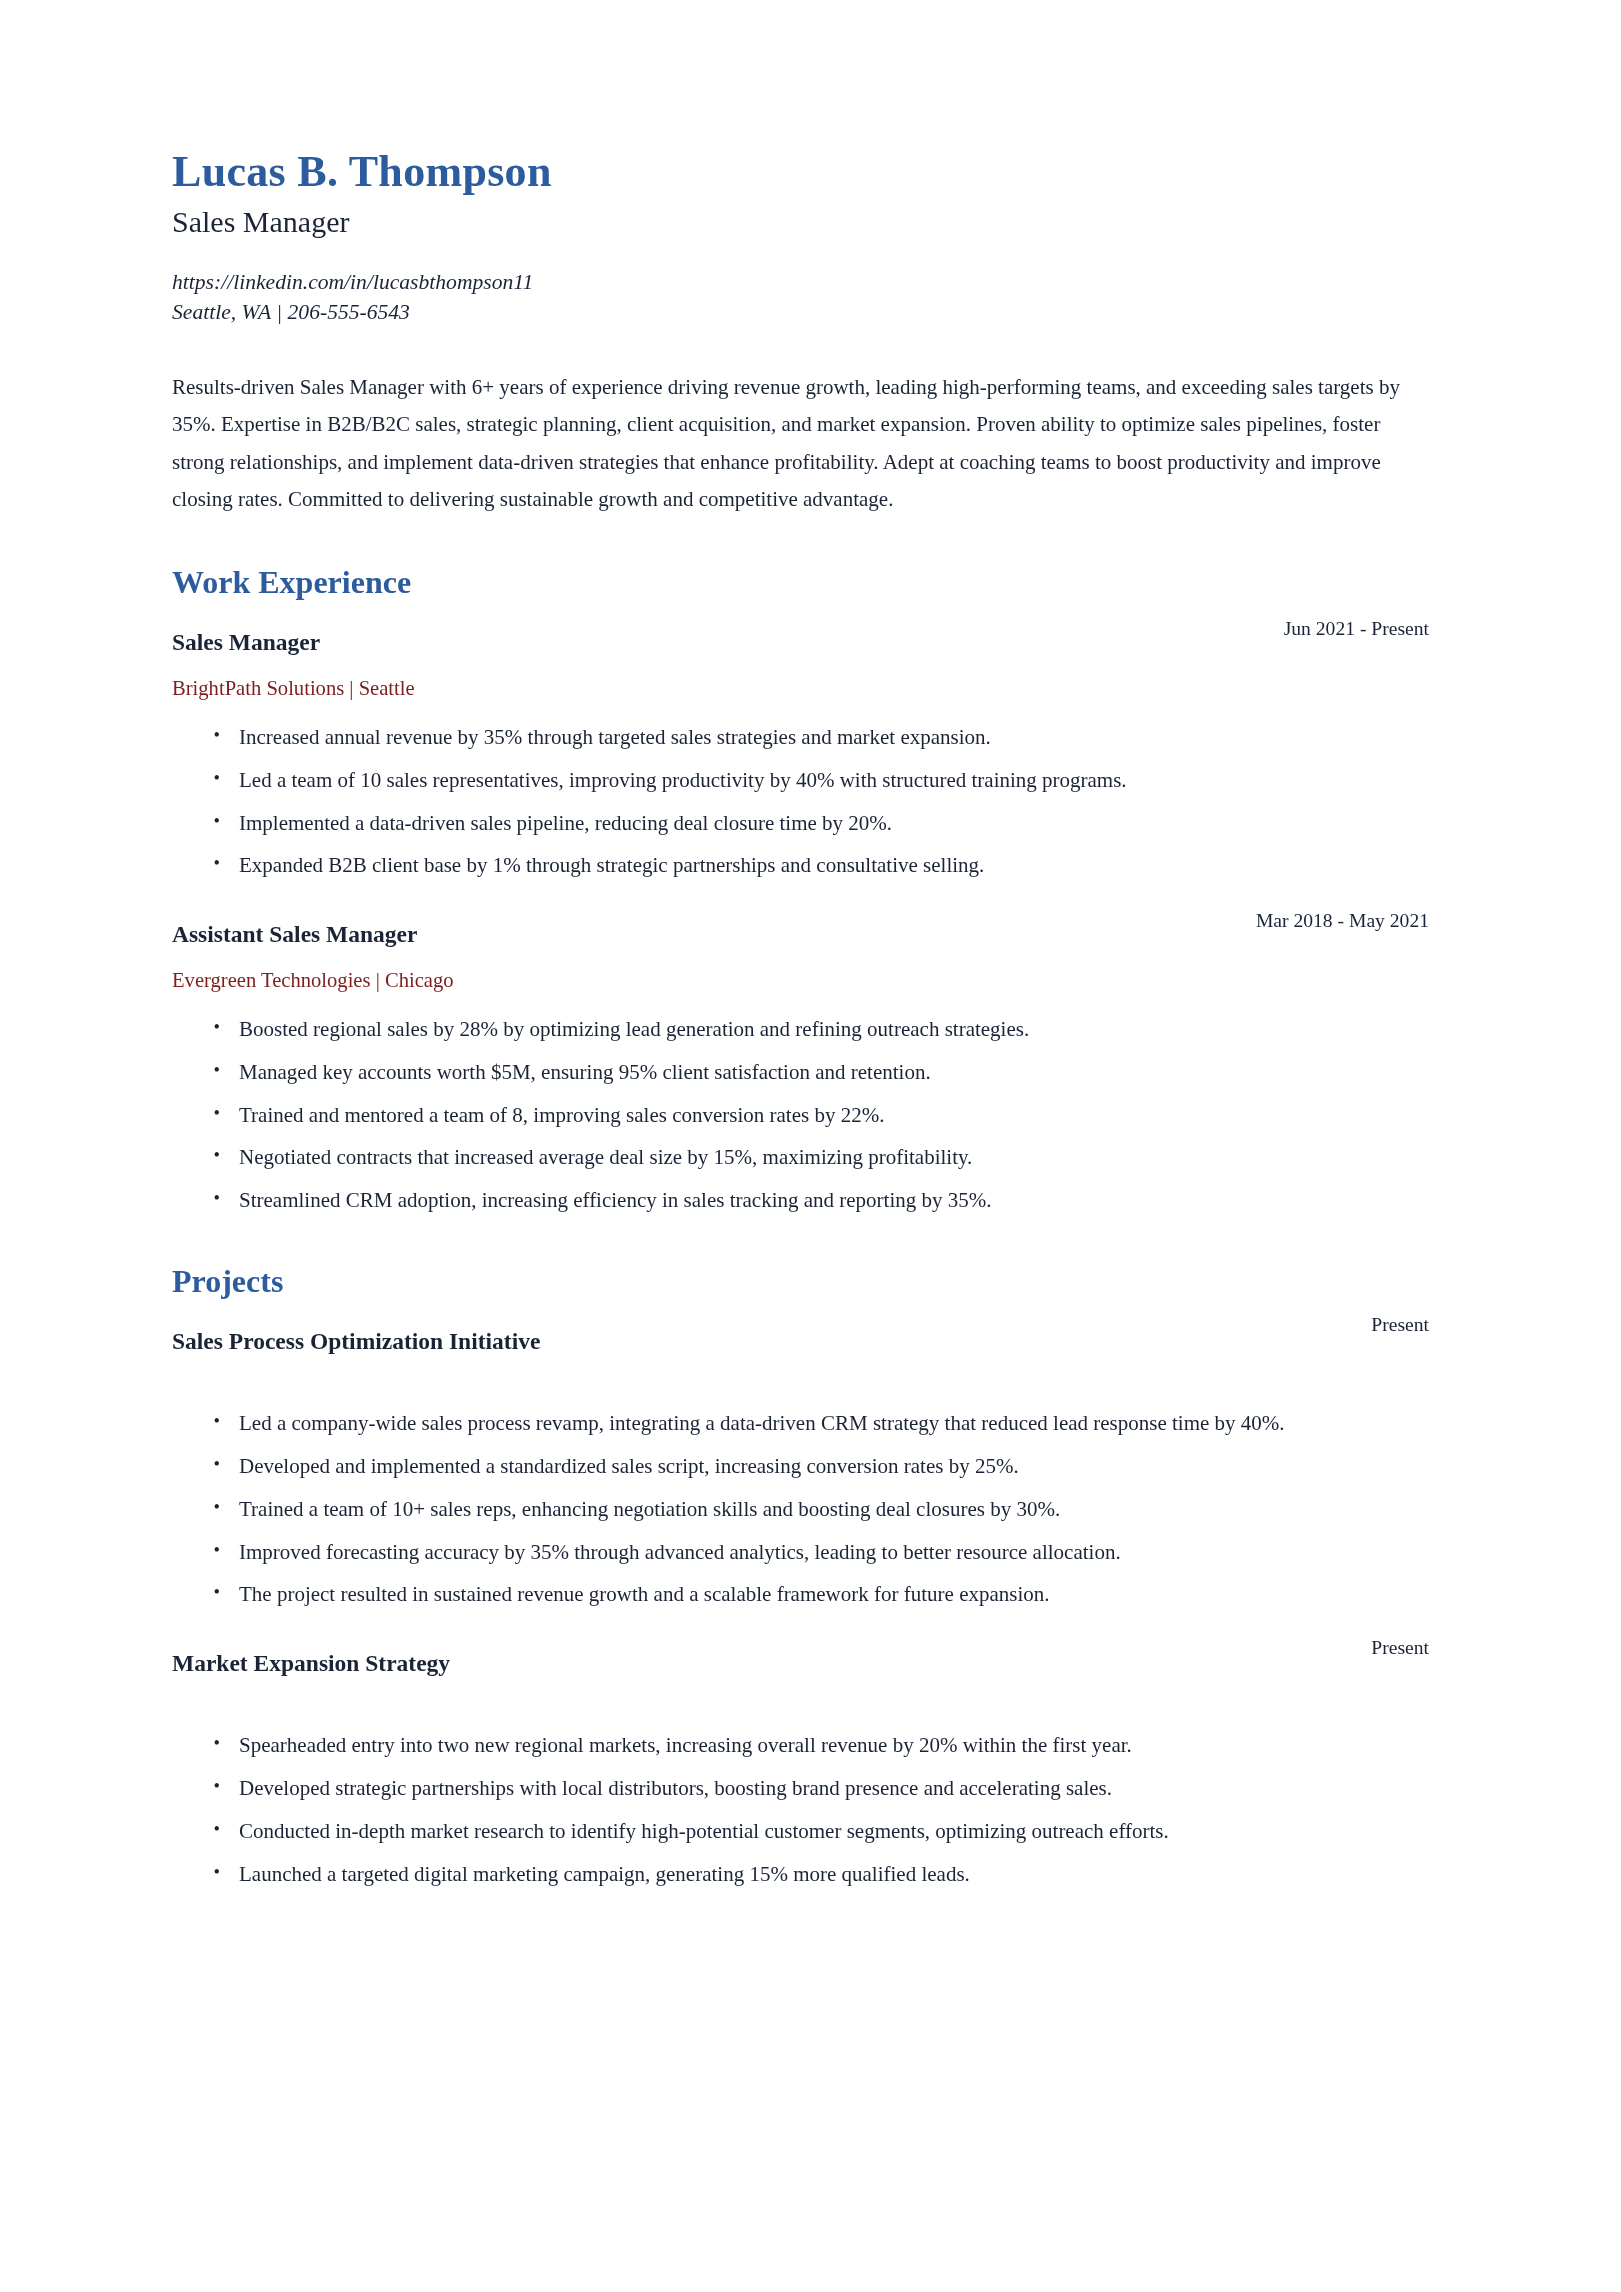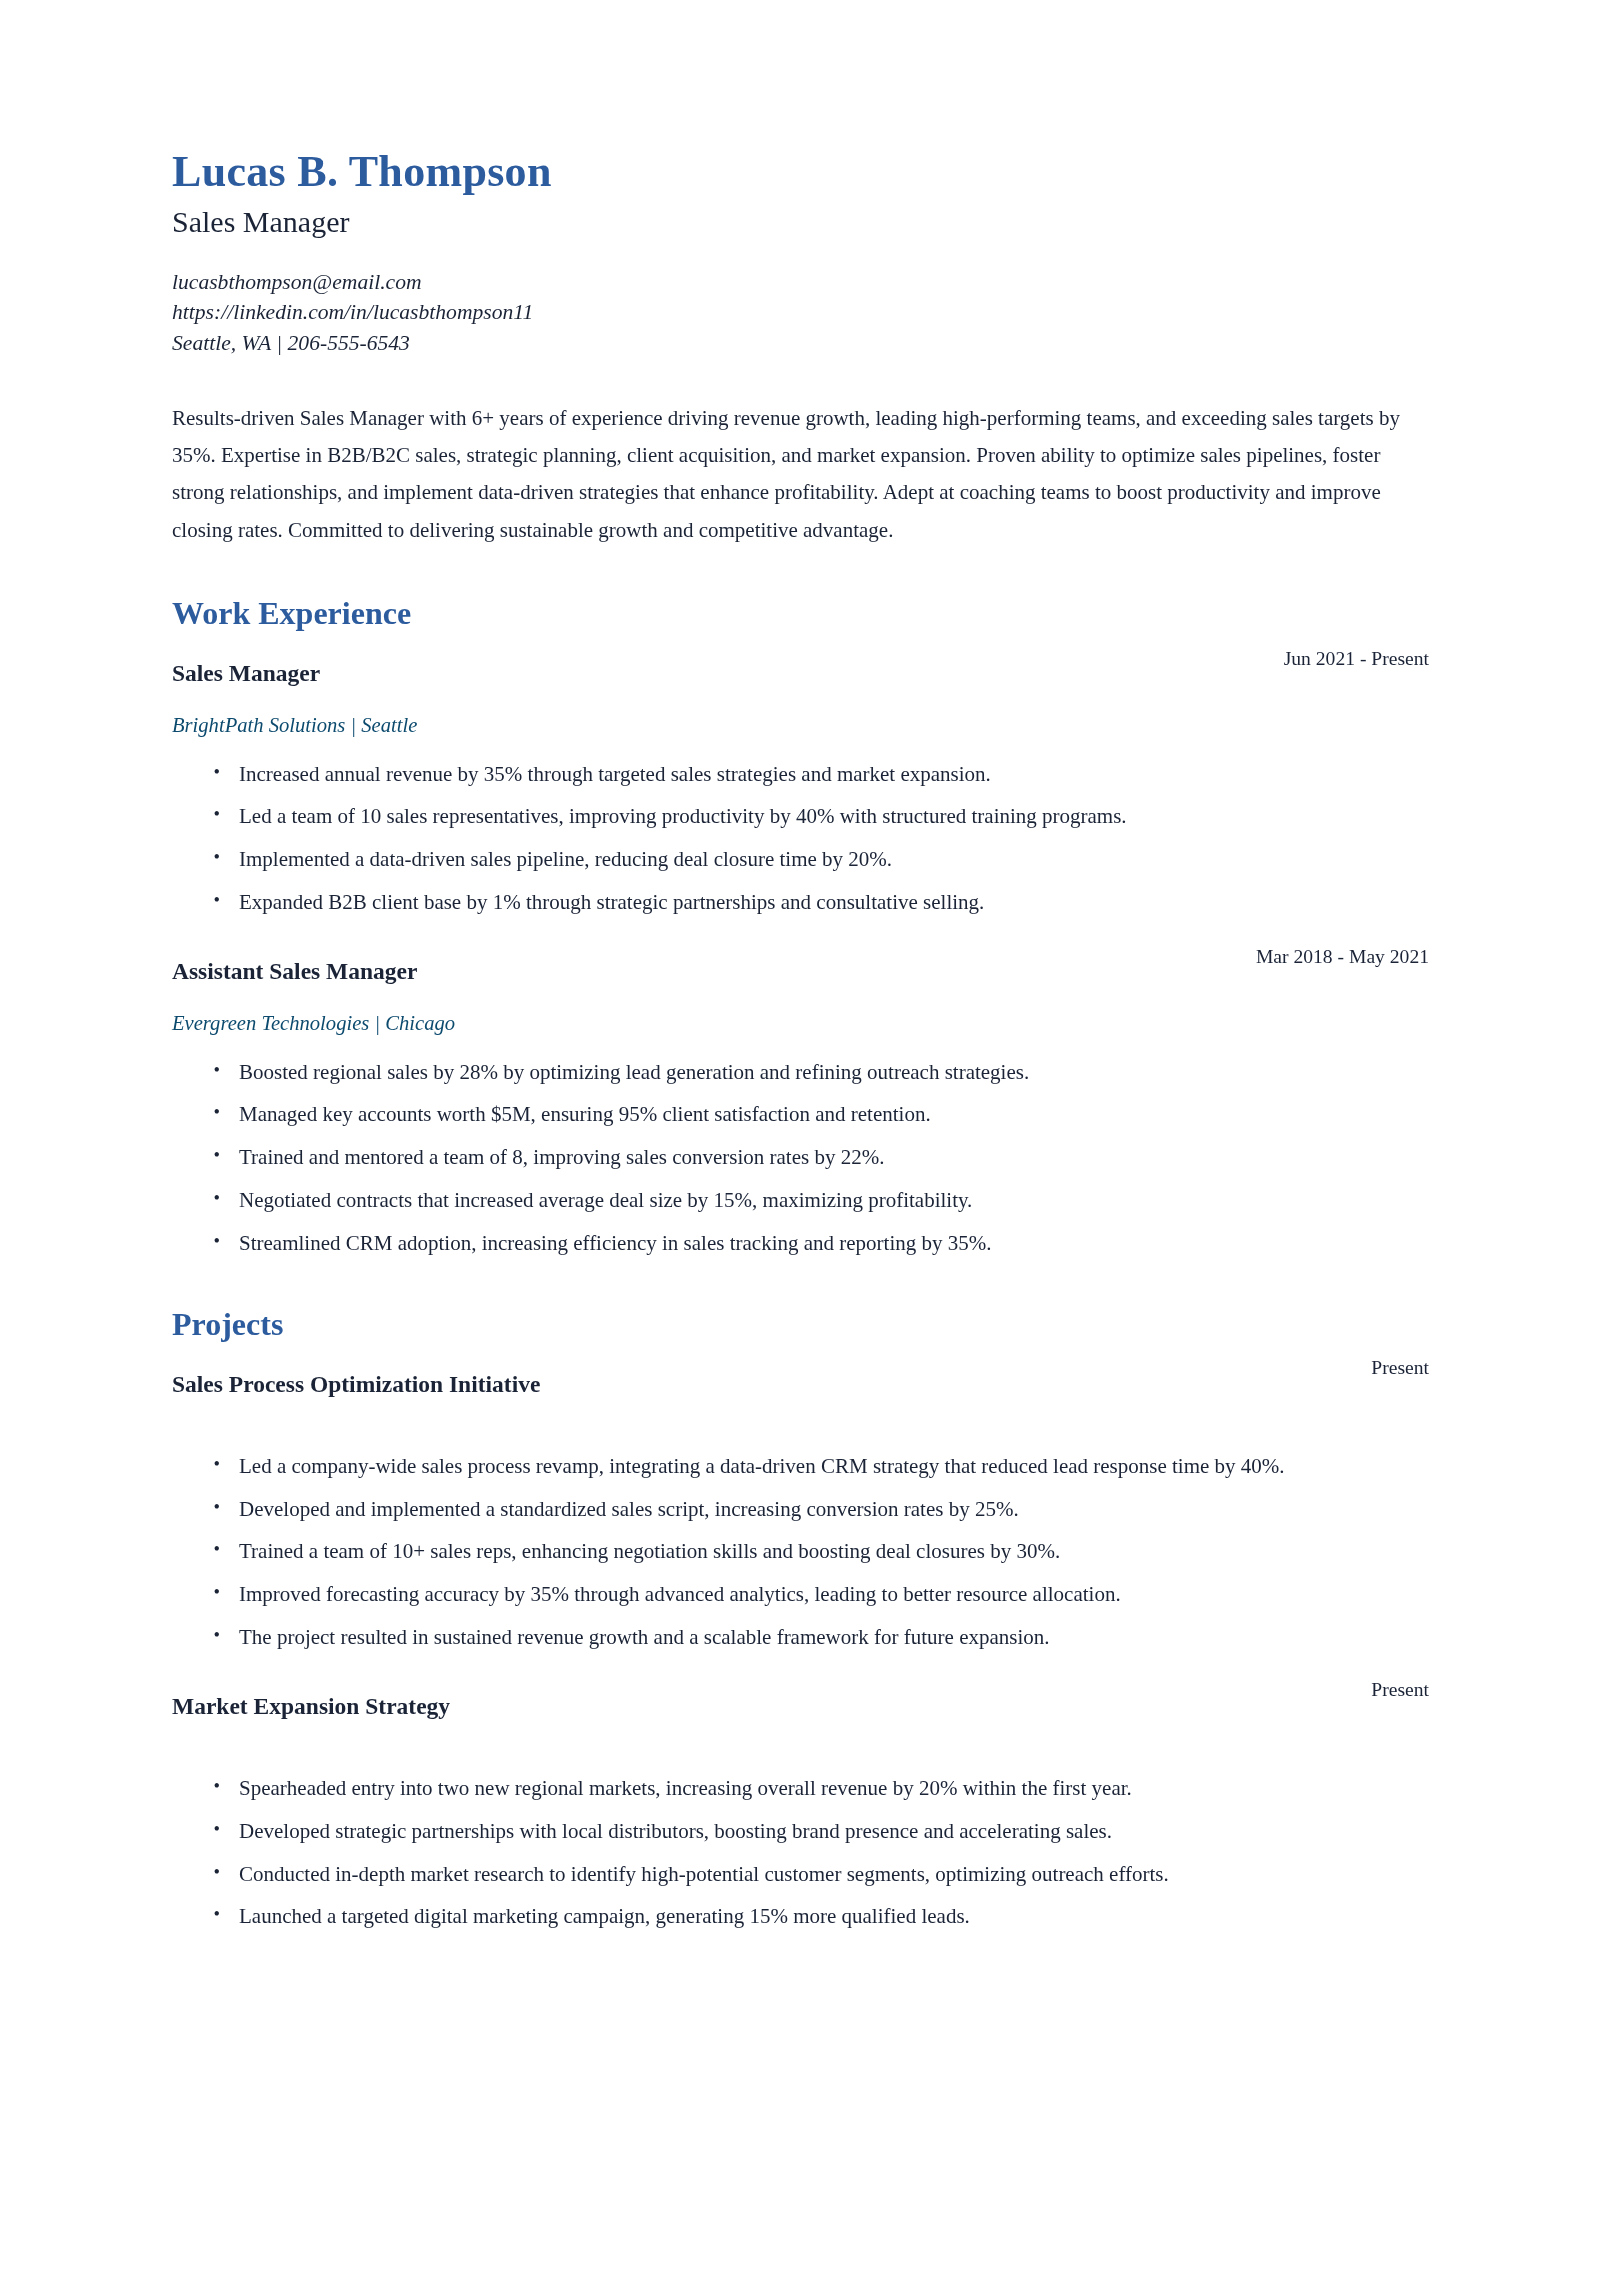--- a/index.html
+++ b/index.html
@@ -100,24 +100,23 @@
     top: -9.8px;
     font-size: 19.6px;
     color: #1b2437;
     white-space: nowrap;
   }
   .entry-date.small-gap {
     top: -11.8px;
   }
   .entry-sub {
     font-size: 20.6px;
-    font-style: italic;
-    color: #0c4a6e;
+    color: #7f1d1d;
     line-height: 1.45;
-    margin-top: 20px;
+    margin-top: 14px;
   }
   .bullets {
     list-style: none;
     margin: 15.7px 0 0 0;
     padding: 0 0 0 67px;
   }
   .bullets.proj {
     margin-top: 47px;
   }
   .bullets li {
@@ -144,21 +143,20 @@
 </head>
 <body>
 
 <div class="page">
   <div class="inner">
 
     <div class="header">
       <h1 class="full-name">Lucas B. Thompson</h1>
       <div class="job-title">Sales Manager</div>
       <div class="contact-block">
-        <div class="contact-line">lucasbthompson@email.com</div>
         <div class="contact-line">https://linkedin.com/in/lucasbthompson11</div>
         <div class="contact-line">Seattle, WA | 206-555-6543</div>
       </div>
     </div>
 
     <div class="summary">Results-driven Sales Manager with 6+ years of experience driving revenue growth, leading high-performing teams, and exceeding sales targets by 35%. Expertise in B2B/B2C sales, strategic planning, client acquisition, and market expansion. Proven ability to optimize sales pipelines, foster strong relationships, and implement data-driven strategies that enhance profitability. Adept at coaching teams to boost productivity and improve closing rates. Committed to delivering sustainable growth and competitive advantage.</div>
 
     <div class="section">
       <h2 class="section-title">Work Experience</h2>
 

